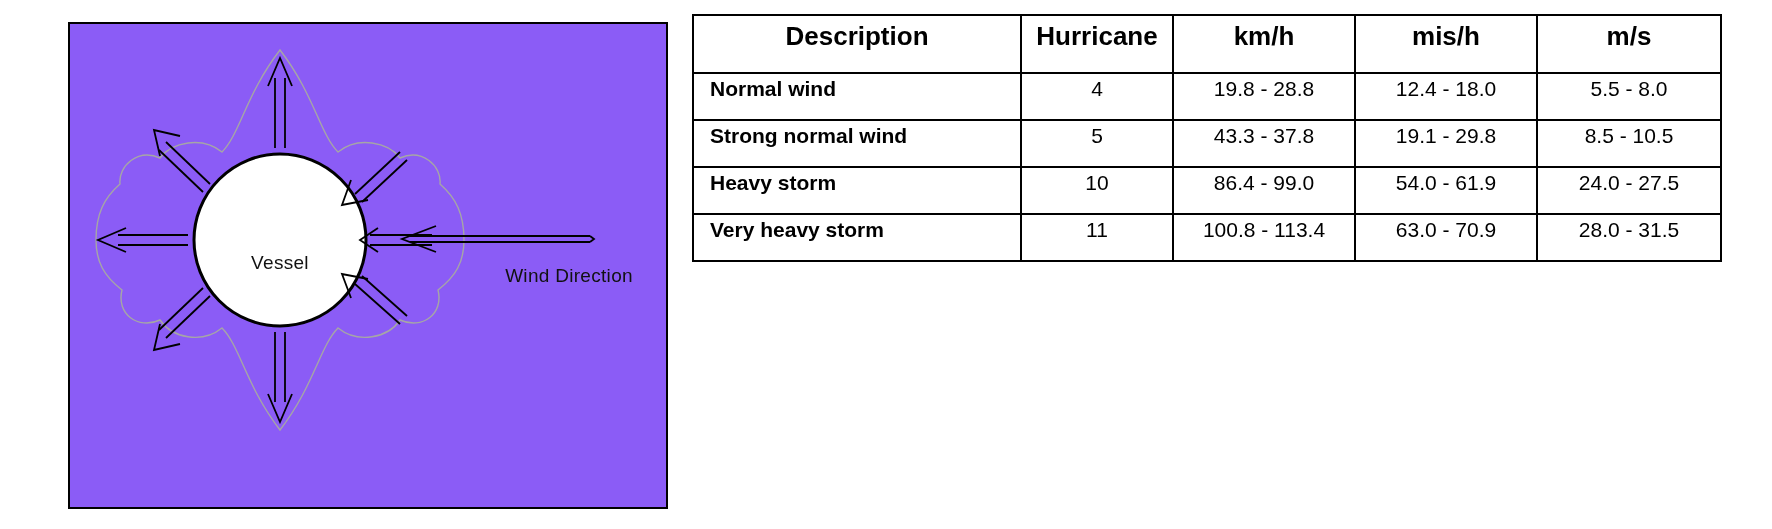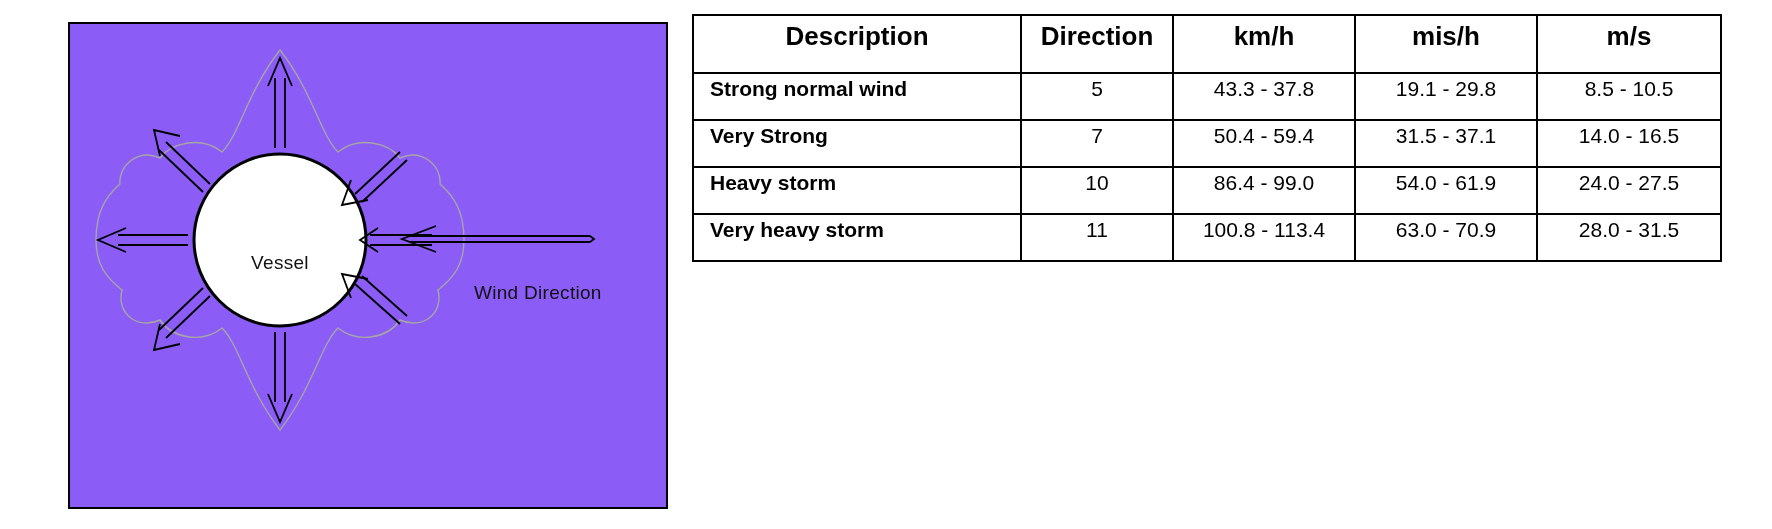--- a/index.html
+++ b/index.html
@@ -43,22 +43,23 @@
     top: 228px;
     width: 120px;
     text-align: center;
     font-size: 19px;
     letter-spacing: 0.3px;
     color: #111111;
   }
   .wind-label {
     position: absolute;
     left: 404px;
-    top: 258px;
+    top: 241px;
     width: 190px;
+    text-align: center;
     font-size: 19px;
     letter-spacing: 0.3px;
     color: #111111;
   }
 
   
   .table-wrap {
     position: absolute;
     left: 692px;
     top: 14px;
@@ -199,42 +200,42 @@
       <colgroup>
         <col class="c-desc">
           <col class="c-beau">
           <col class="c-kmh">
           <col class="c-mish">
           <col class="c-ms">
       </colgroup>
       <thead>
         <tr>
           <th>Description</th>
-          <th>Direction</th>
+          <th>Hurricane</th>
           <th>km/h</th>
           <th>mis/h</th>
           <th>m/s</th>
         </tr>
       </thead>
       <tbody>
+        <tr>
+          <td class="desc">Normal wind</td>
+          <td class="num">4</td>
+          <td class="num">19.8 - 28.8</td>
+          <td class="num">12.4 - 18.0</td>
+          <td class="num">5.5 - 8.0</td>
+        </tr>
         <tr>
           <td class="desc">Strong normal wind</td>
           <td class="num">5</td>
           <td class="num">43.3 - 37.8</td>
           <td class="num">19.1 - 29.8</td>
           <td class="num">8.5 - 10.5</td>
         </tr>
         <tr>
-          <td class="desc">Very Strong</td>
-          <td class="num">7</td>
-          <td class="num">50.4 - 59.4</td>
-          <td class="num">31.5 - 37.1</td>
-          <td class="num">14.0 - 16.5</td>
-        </tr>
-        <tr>
           <td class="desc">Heavy storm</td>
           <td class="num">10</td>
           <td class="num">86.4 - 99.0</td>
           <td class="num">54.0 - 61.9</td>
           <td class="num">24.0 - 27.5</td>
         </tr>
         <tr>
           <td class="desc">Very heavy storm</td>
           <td class="num">11</td>
           <td class="num">100.8 - 113.4</td>

